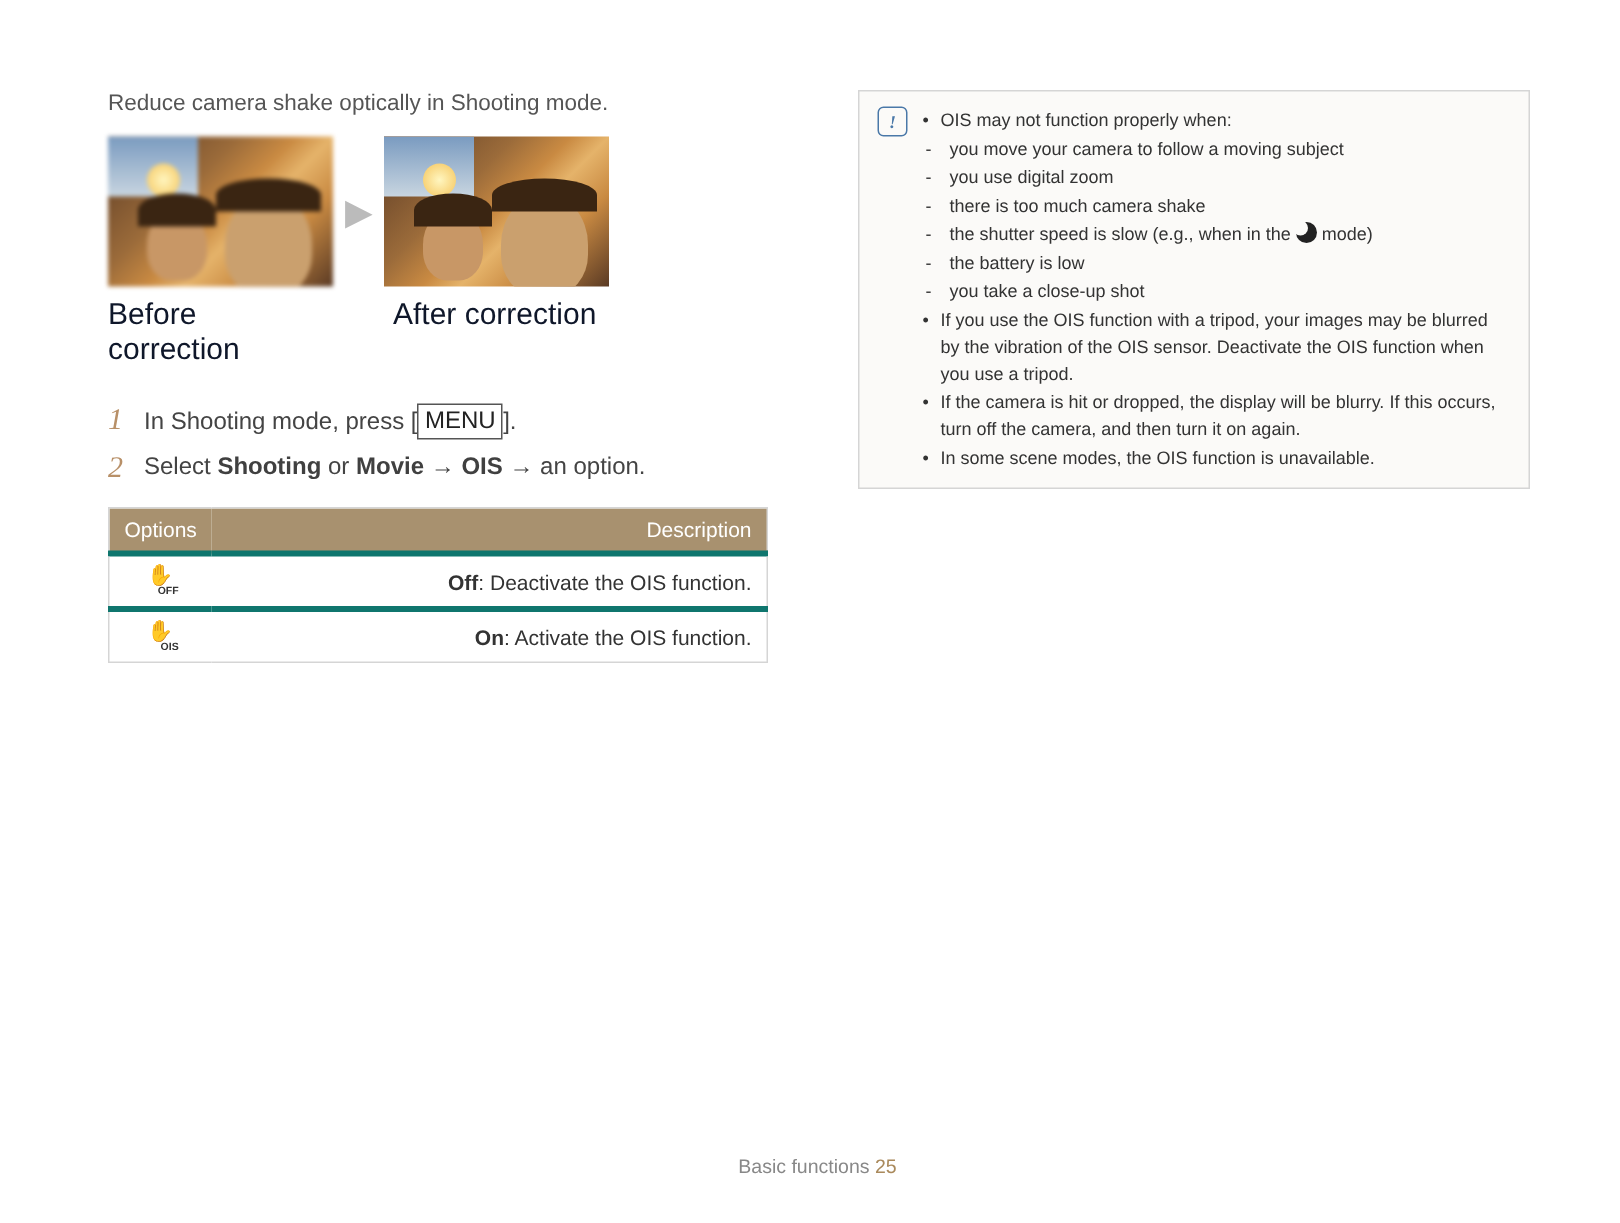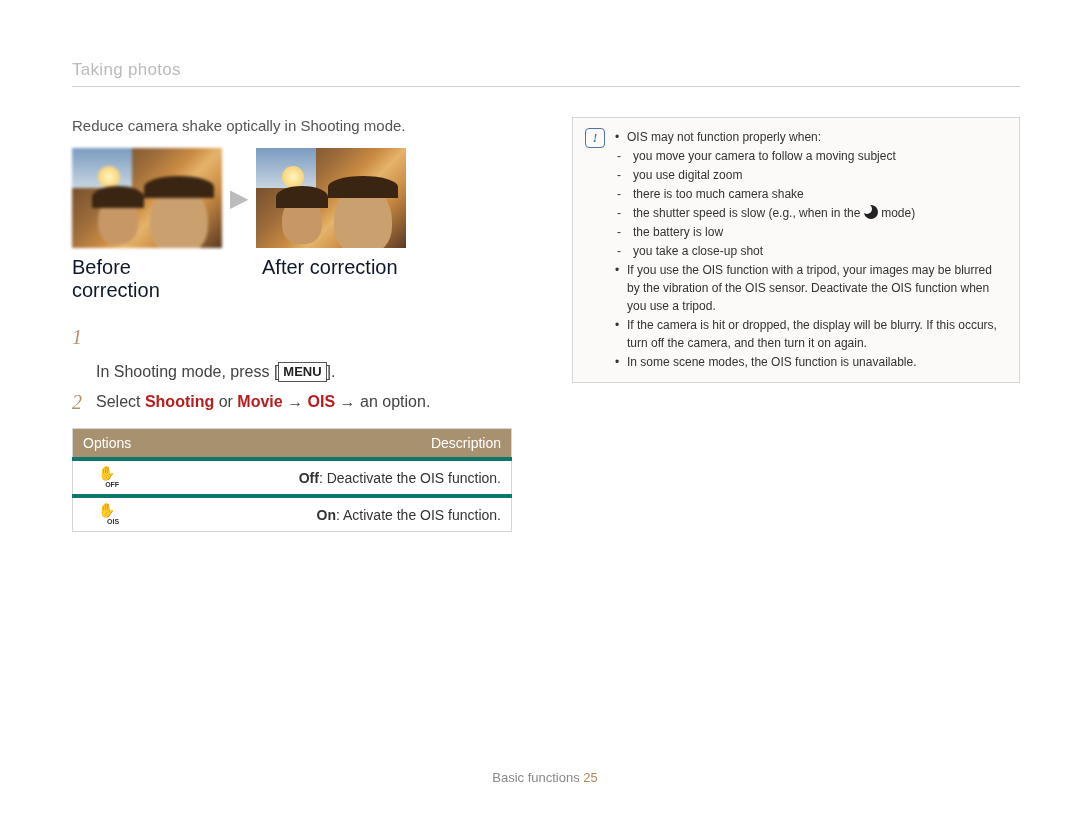--- a/index.html
+++ b/index.html
@@ -104,24 +104,24 @@
   .caption + .arrow-spacer { width:24px; }
   .step {
     display:flex; gap:10px; align-items:flex-start;
     font-size:16px; color:#444; margin-bottom:8px;
   }
   .step-num {
     font-size:20px; color:#b89068; font-style:italic; width:14px; flex-shrink:0;
     font-family: Georgia, serif;
   }
   .step-text { line-height:1.4; }
-  .step-text .bold { font-weight:700; color:#b91c1c; }
+  .step-text .bold { font-weight:700; color:#404040; }
   .menu-btn {
     display:inline-block; border:1px solid #555; padding:0 4px;
-    font-size:13px; font-weight:700; color:#222; vertical-align:1px;margin-top:36px;
+    font-size:16px; font-weight:400; color:#222; vertical-align:1px;
   }
   .opts-table {
     margin-top:14px; border:1px solid #d5d5d5; width:100%;
     border-collapse:collapse; font-size:14px;
   }
   .opts-table thead tr { background:#a8916f; color:#fff; }
   .opts-table th, .opts-table td {
     text-align:right; padding:6px 10px; font-weight:400;
   }
   .opts-table th:first-child { width:64px; }
@@ -166,21 +166,20 @@
   .footer {
     position:absolute; bottom:30px; left:10px; right:0;
     text-align:center; font-size:13px; color:#888;
   }
   .footer .pg { color:#aa8a5c; }
 </style>
 </head>
 <body>
 
 <div class="page">
-  <div class="section-label">Taking photos</div>
 
   <div class="columns">
     <div class="left-col">
 
 
       <div class="subtitle">Reduce camera shake optically in Shooting mode.</div>
 
       <div class="compare-row">
         <div class="photo before">
           <div class="sky"></div>

